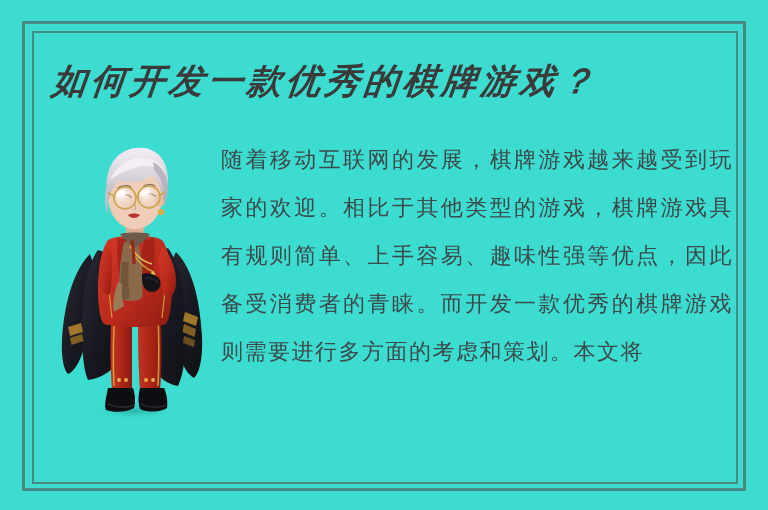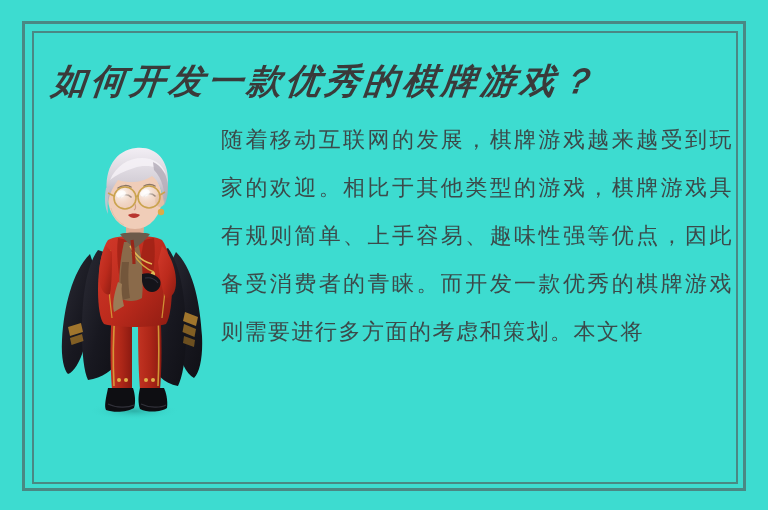--- a/index.html
+++ b/index.html
@@ -56,21 +56,21 @@
     font-style: italic;
     letter-spacing: 4px;
     white-space: nowrap;
     transform: skewX(-6deg);
   }
 
   
   .body-text {
     position: absolute;
     left: 221px;
-    top: 116px;
+    top: 136px;
     width: 512px;
     color: #3b4a4a;
     font-family: "DejaVu Sans", "Liberation Sans", sans-serif;
     font-size: 22px;
     line-height: 48px;
     letter-spacing: 1.5px;
     text-align: justify;
     text-justify: inter-character;
   }
 

